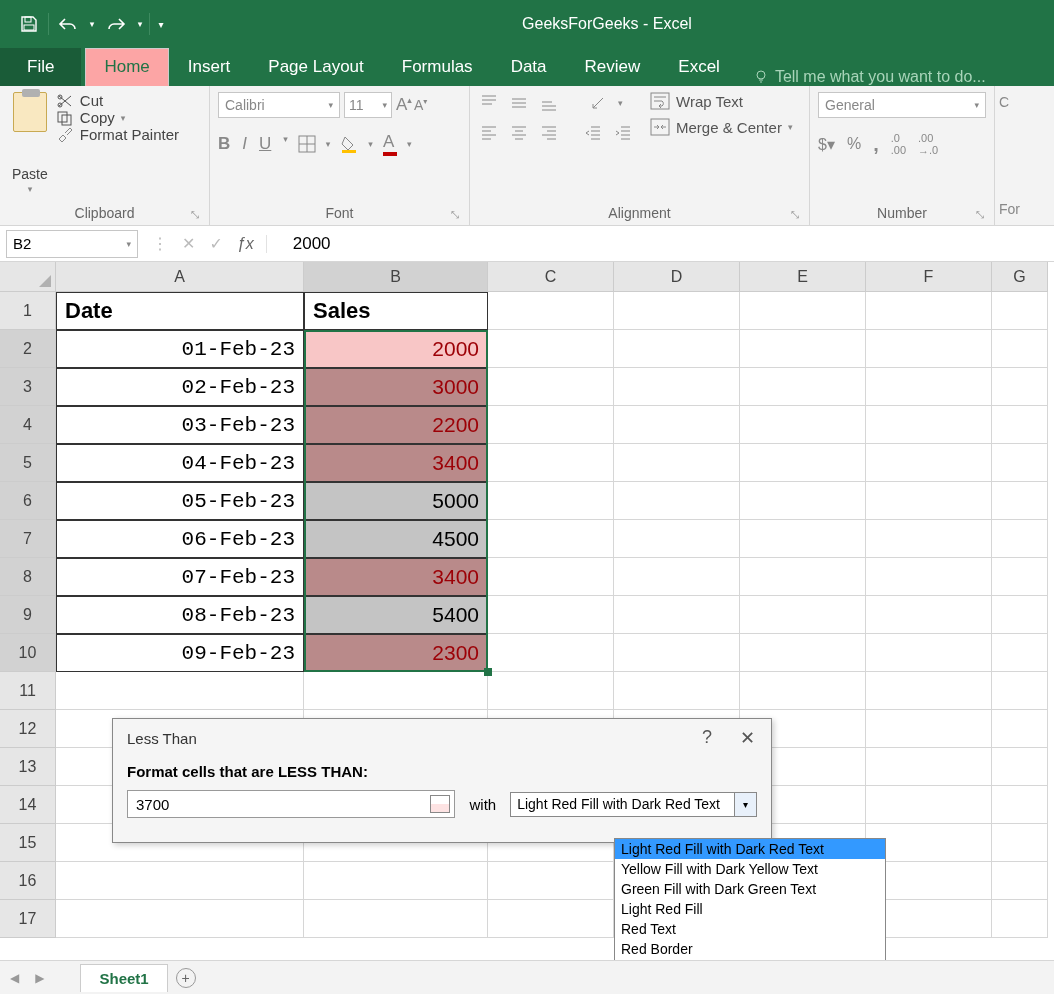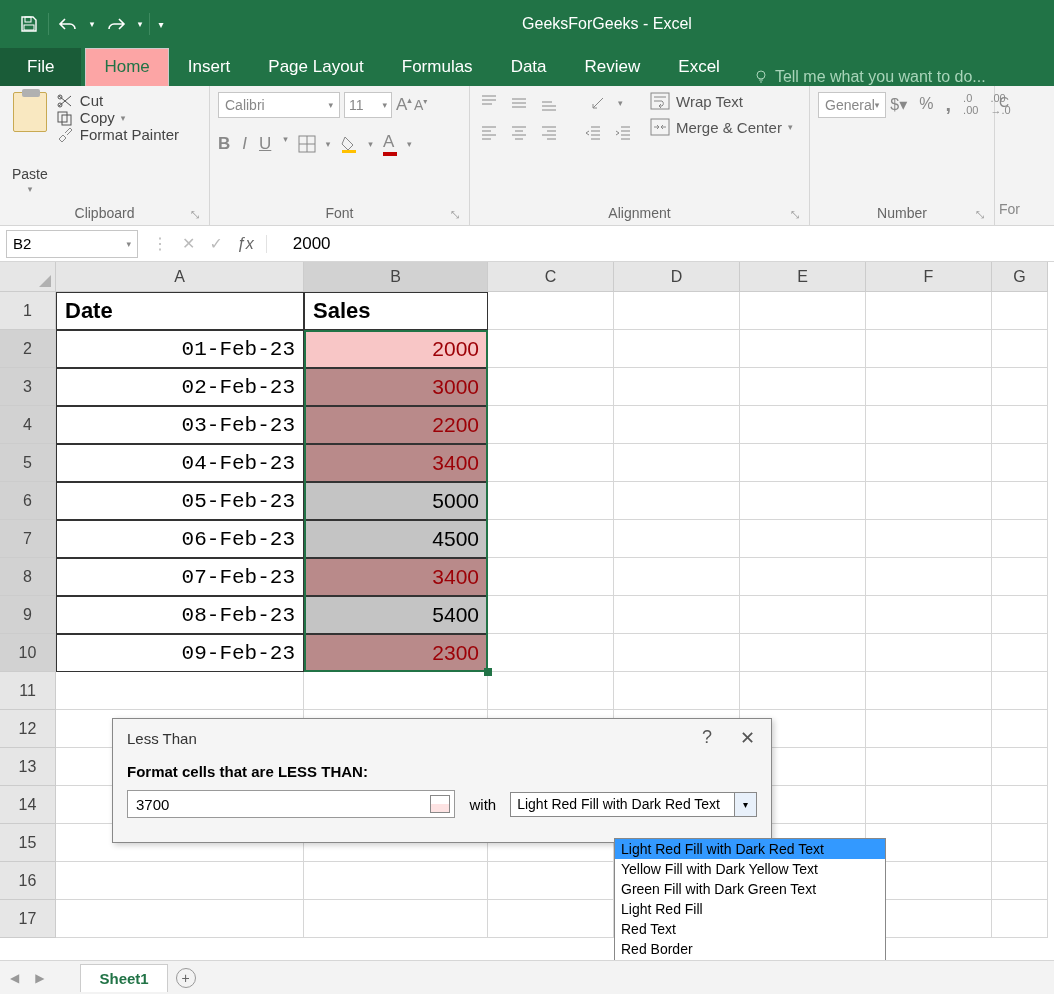--- a/index.html
+++ b/index.html
@@ -325,21 +325,21 @@
             </svg>
           <span>Merge &amp; Center</span>
           <span class="dd-arrow">▾</span>
         </div>
       </div>
     </div>
     <div class="rgroup-label">Alignment</div>
   </div>
 
   <div class="rgroup num-group">
-    <div class="rgroup-body" style="flex-direction:row">
+    <div class="rgroup-body" style="flex-direction:column">
       <div class="num-dd">
           <span>General</span>
           <span class="dd-arrow">▾</span>
         </div>
       <div class="num-row">
         <span>$▾</span>
         <span>%</span>
         <span style="font-size:20px;font-weight:700">,</span>
         <span style="font-size:11px">.0<br>.00</span>
         <span style="font-size:11px">.00<br>→.0</span>

